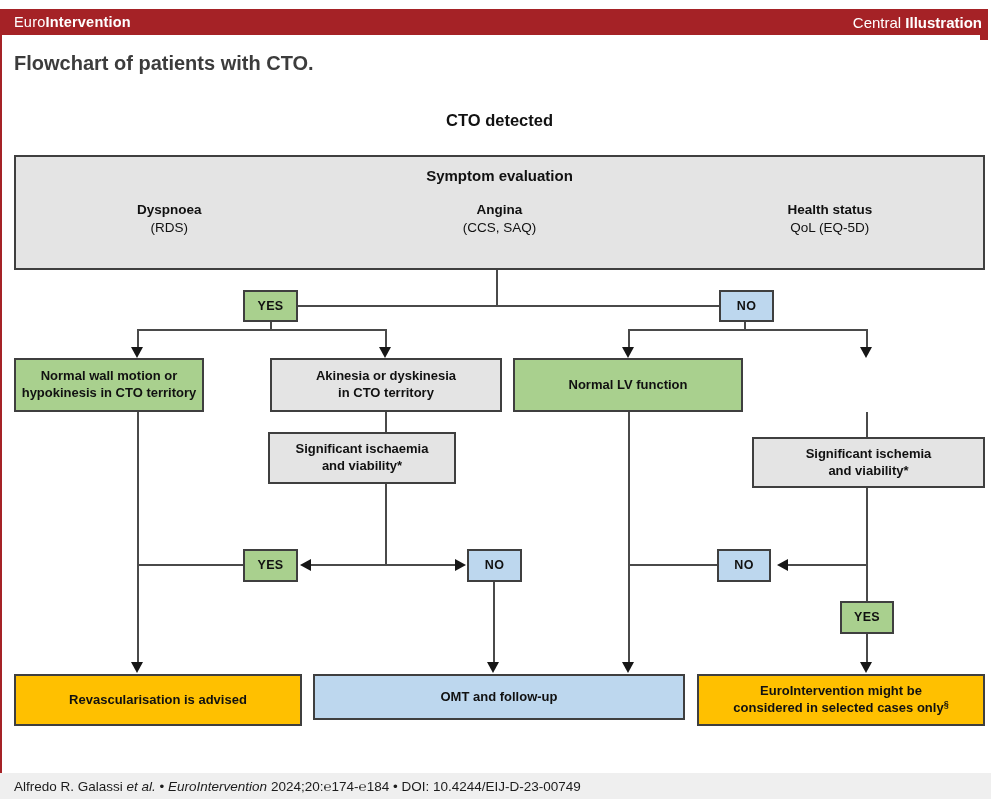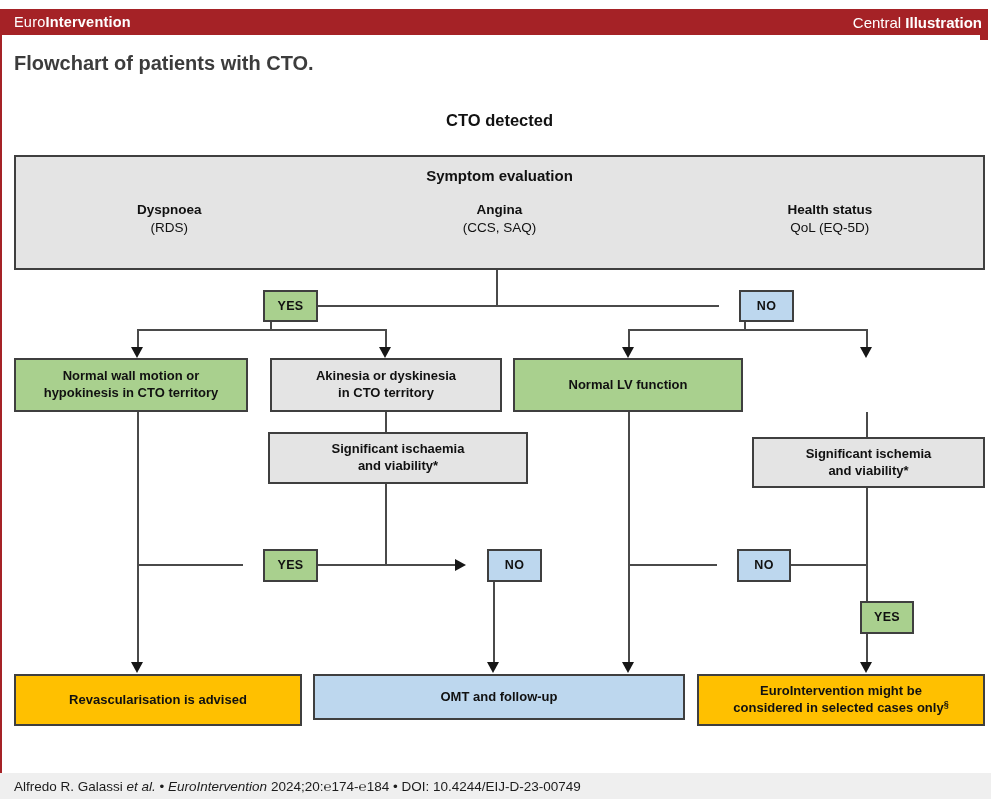--- a/index.html
+++ b/index.html
@@ -19,21 +19,21 @@
 
   
   .box{position:absolute;box-sizing:border-box;border:2px solid #3f3f3f;
        display:flex;flex-direction:column;align-items:center;justify-content:center;
        text-align:center;font-weight:bold;font-size:13px;line-height:1.3;color:#111;}
   .box .lbl{white-space:pre-line;}
   .fill-gray{background:#e4e4e4;}
   .fill-green{background:#a9d08e;}
   .fill-blue{background:#bdd7ee;}
   .fill-orange{background:#ffc000;}
-  .tag{font-size:12.5px;letter-spacing:0.3px;margin-left:20px;}
+  .tag{font-size:12.5px;letter-spacing:0.3px;}
   .vline{position:absolute;width:2px;background:#4a4a4a;}
   .hline{position:absolute;height:2px;background:#4a4a4a;}
   .arr-down{position:absolute;width:0;height:0;border-left:6px solid transparent;
             border-right:6px solid transparent;border-top:11px solid #161616;}
   .arr-left{position:absolute;width:0;height:0;border-top:6px solid transparent;
             border-bottom:6px solid transparent;border-right:11px solid #161616;}
   .arr-right{position:absolute;width:0;height:0;border-top:6px solid transparent;
              border-bottom:6px solid transparent;border-left:11px solid #161616;}
 
   
@@ -104,34 +104,34 @@
   <div class="vline" style="left:385px;top:329px;height:20px;"></div>
   <div class="arr-down" style="left:379px;top:347px;"></div>
 
   <div class="vline" style="left:744px;top:322px;height:9px;"></div>
   <div class="hline" style="left:628px;top:329px;width:240px;"></div>
   <div class="vline" style="left:628px;top:329px;height:20px;"></div>
   <div class="arr-down" style="left:622px;top:347px;"></div>
   <div class="vline" style="left:866px;top:329px;height:20px;"></div>
   <div class="arr-down" style="left:860px;top:347px;"></div>
 
-  <div class="box fill-green" style="left:14px;top:358px;width:234px;height:54px;">
+  <div class="box fill-green" style="left:14px;top:358px;width:190px;height:54px;">
       <span class="lbl">Normal wall motion or
 hypokinesis in CTO territory</span>
     </div>
   <div class="box fill-gray" style="left:270px;top:358px;width:232px;height:54px;">
       <span class="lbl">Akinesia or dyskinesia
 in CTO territory</span>
     </div>
   <div class="box fill-green" style="left:513px;top:358px;width:230px;height:54px;">
       <span class="lbl">Normal LV function</span>
     </div>
 
   <div class="vline" style="left:385px;top:412px;height:20px;"></div>
-  <div class="box fill-gray" style="left:268px;top:432px;width:260px;height:52px;">
+  <div class="box fill-gray" style="left:268px;top:432px;width:188px;height:52px;">
       <span class="lbl">Significant ischaemia
 and viability*</span>
     </div>
   <div class="vline" style="left:866px;top:412px;height:25px;"></div>
   <div class="box fill-gray" style="left:752px;top:437px;width:233px;height:51px;">
       <span class="lbl">Significant ischemia
 and viability*</span>
     </div>
 
   <div class="vline" style="left:137px;top:412px;height:251px;"></div>

